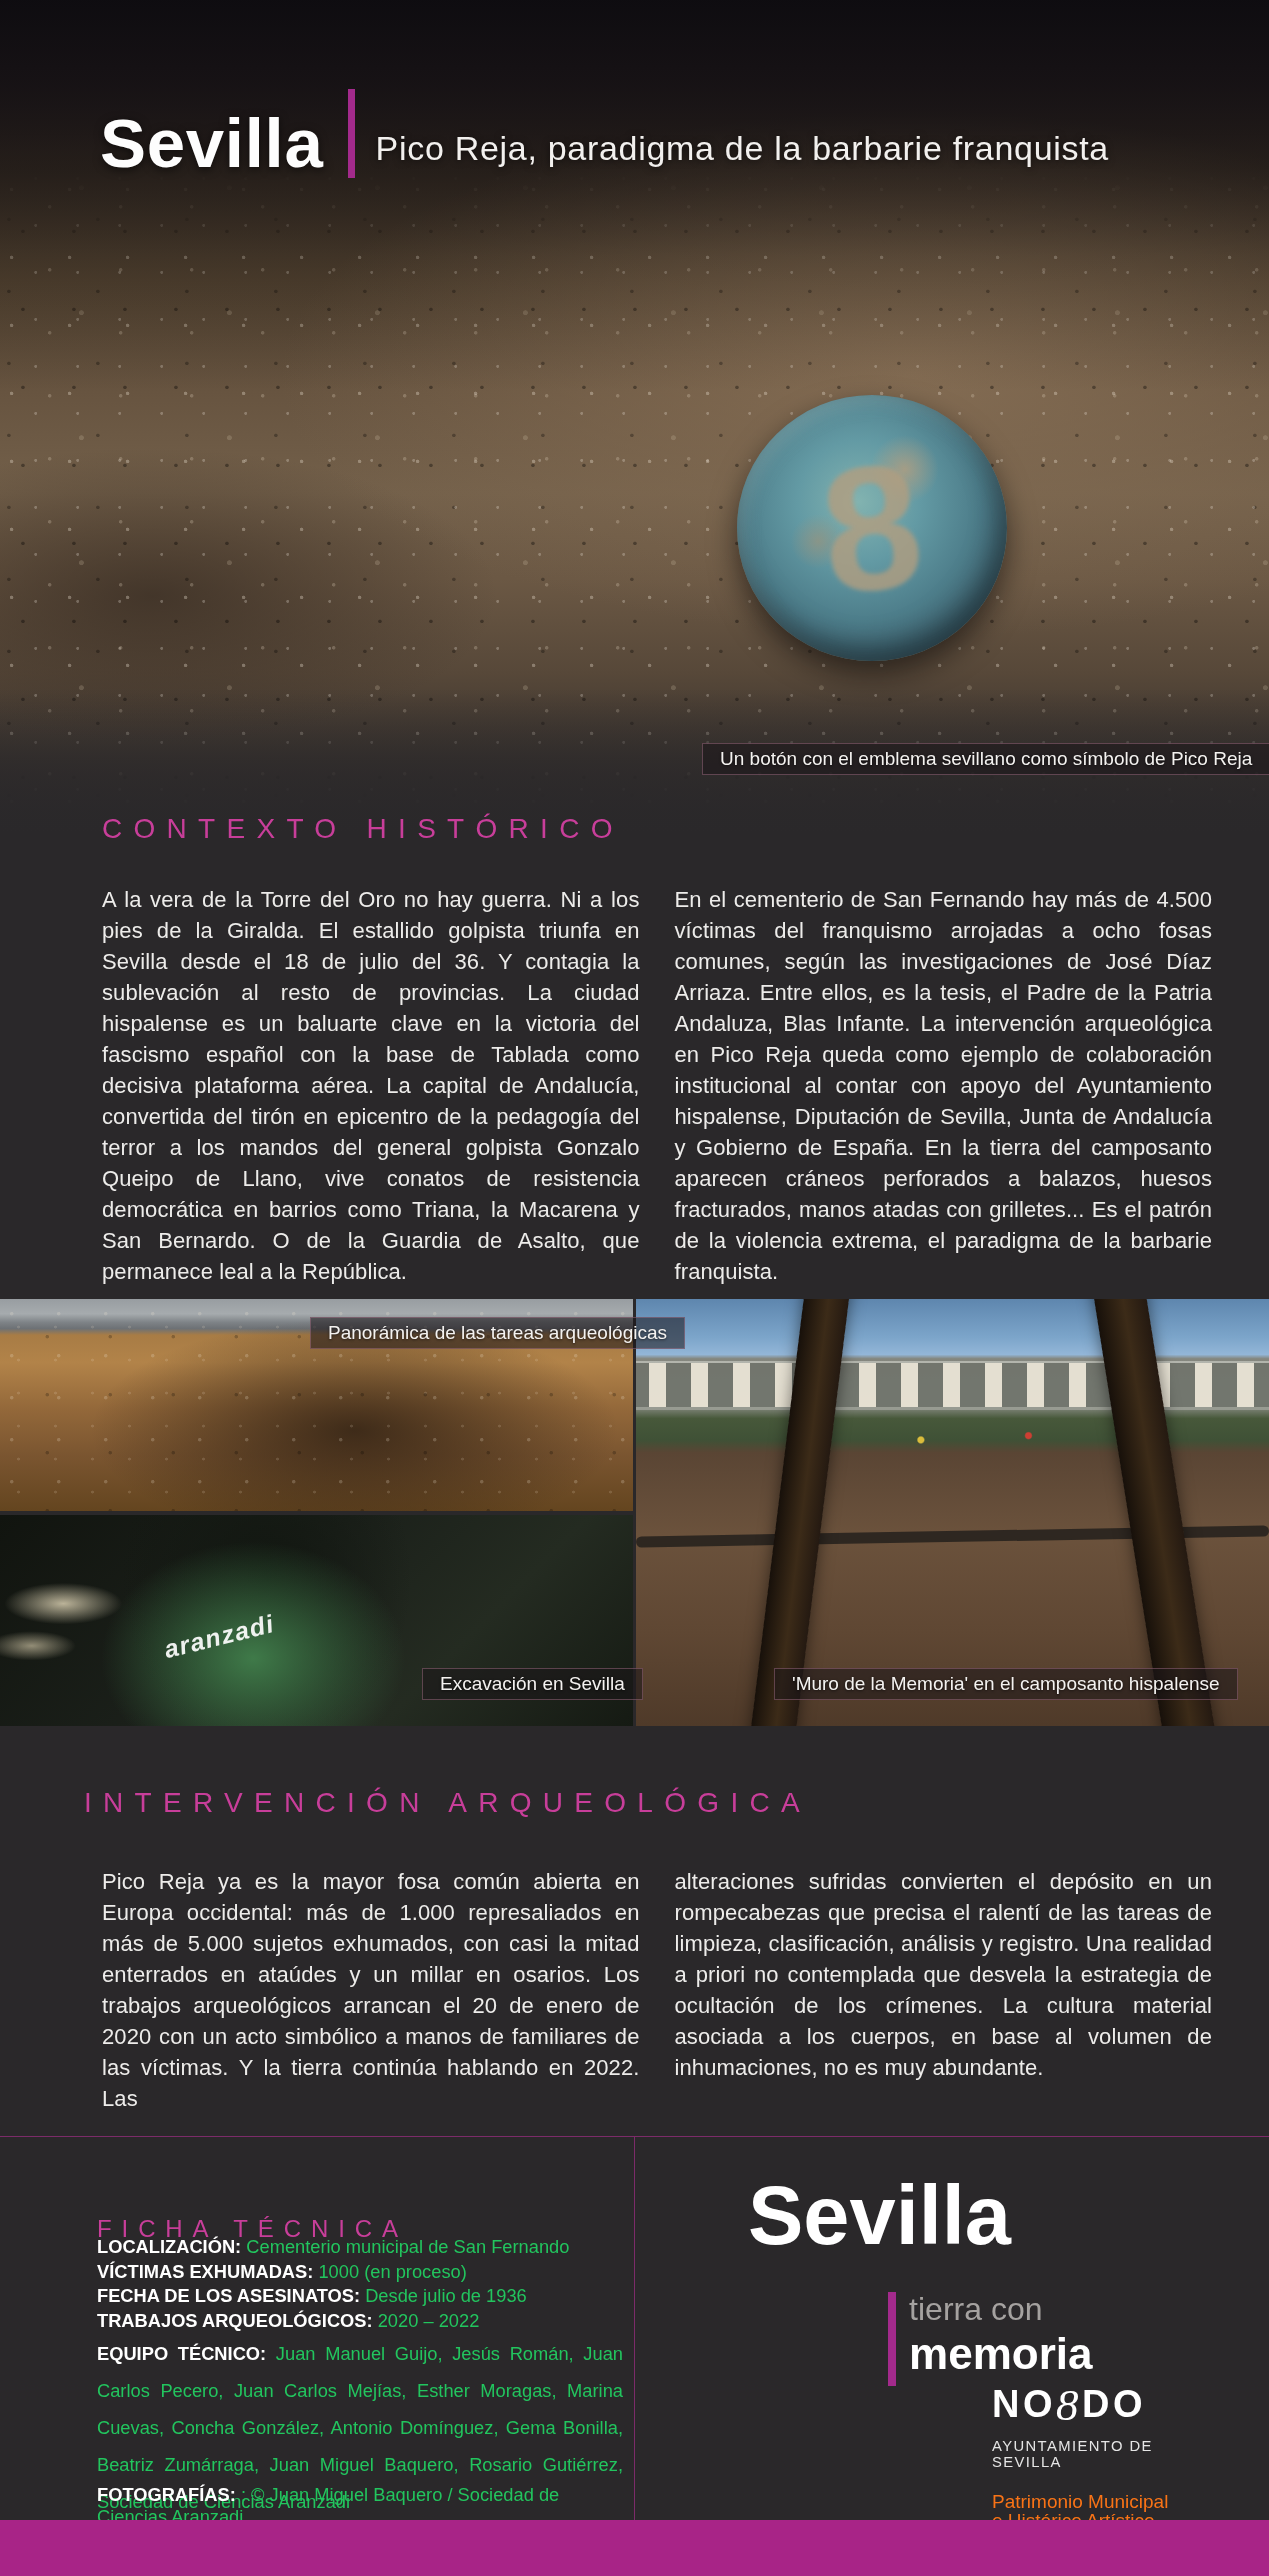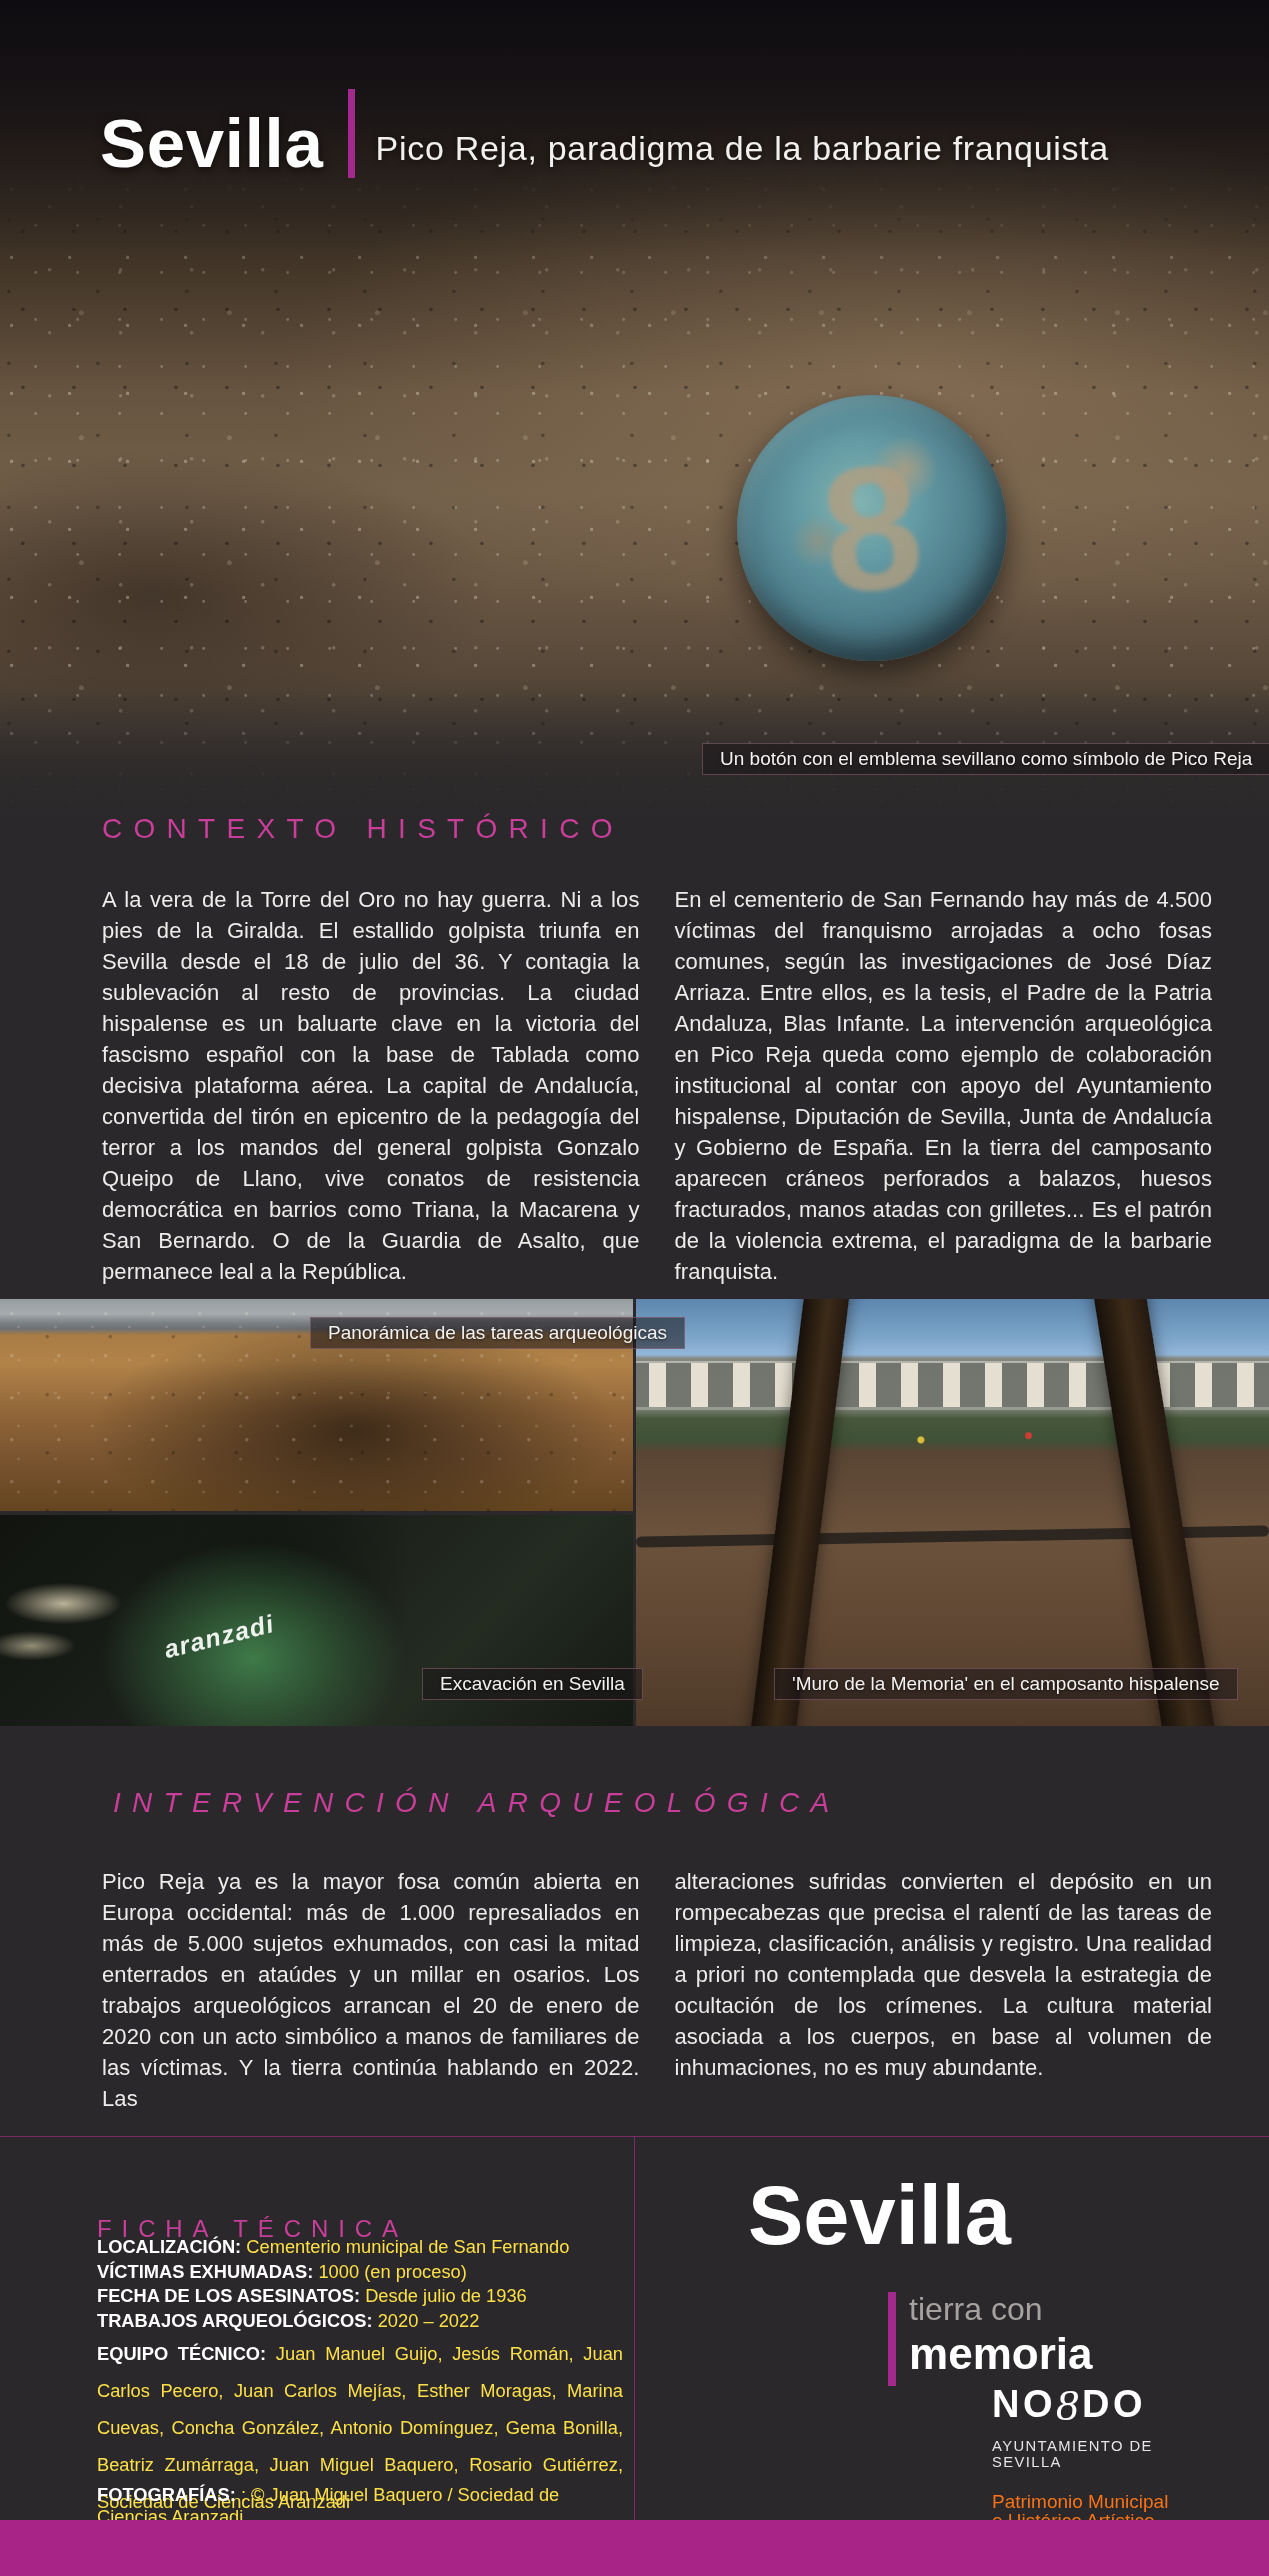--- a/index.html
+++ b/index.html
@@ -51,21 +51,21 @@
 
   .photo-caption{position:absolute;background:rgba(28,22,26,.55);
     border:0.7px solid rgba(170,115,140,.45);padding:4px 17px;font-size:19px;color:#f4f2f0;
     white-space:nowrap;text-shadow:0 0.7px 2.8px rgba(0,0,0,.6);}
   .cap-hero{left:702px;top:743px;}
 
   
   .section-heading{position:absolute;color:#c83e9a;font-size:28px;font-weight:300;
     letter-spacing:11.3px;white-space:nowrap;}
   .h-contexto{left:102px;top:813px;}
-  .h-intervencion{left:113px;top:1787px;font-style:italic;}
+  .h-intervencion{left:84px;top:1787px;}
 
   
   .text-columns{position:absolute;left:102px;width:1110px;display:flex;gap:35px;}
   .tc-contexto{top:884px;}
   .tc-intervencion{top:1866px;}
   .col{width:538px;text-align:justify;font-size:22px;line-height:31px;color:#edecea;
     font-weight:400;letter-spacing:0.1px;}
 
   
   .gallery{position:absolute;left:0;top:1299px;width:1269px;height:427px;}
@@ -112,21 +112,21 @@
   .cap-mur{left:774px;top:369px;}
 
   
   .footer-rule{position:absolute;left:0;top:2136px;width:1269px;height:1.4px;background:#7c2b69;}
   .footer-vline{position:absolute;left:634px;top:2136px;width:1.4px;height:385px;background:#7c2b69;}
 
   .ficha-heading{position:absolute;left:97px;top:2177px;color:#c83e9a;font-size:24px;
     font-weight:300;letter-spacing:9.9px;white-space:nowrap;margin-top:38px;}
   .ficha-rows{position:absolute;left:97px;top:2235px;width:528px;font-size:18.3px;line-height:24.6px;}
   .ficha-label{font-weight:bold;color:#fff;}
-  .ficha-value{color:#fde047;}
+  .ficha-value{color:#22c55e;}
   .equipo-block{position:absolute;left:97px;top:2335px;width:526px;font-size:18.3px;
     line-height:37px;text-align:justify;color:#e9e7e5;}
   .foto-block{position:absolute;left:97px;top:2484px;width:535px;font-size:18.3px;color:#e9e7e5;}
 
   .logo-sevilla{position:absolute;left:748px;top:2174px;font-size:83px;font-weight:bold;
     color:#ffffff;line-height:1;}
   .logo-sub{position:absolute;left:888px;top:2292px;display:flex;}
   .logo-bar{width:8.4px;height:94px;background:#a32a8c;margin-right:12.7px;}
   .logo-tierra{font-size:32px;color:#a5a2a0;line-height:1.1;}
   .logo-memoria{font-size:44px;font-weight:bold;color:#ffffff;line-height:1.1;margin-top:2.8px;}

